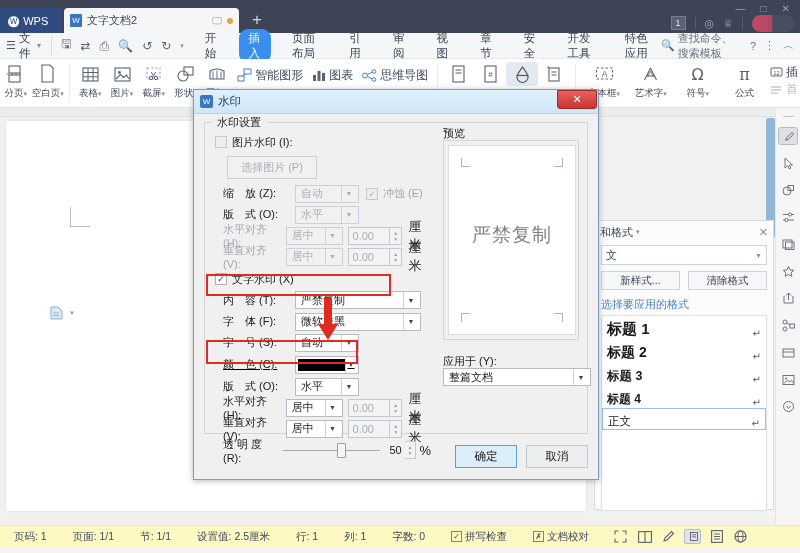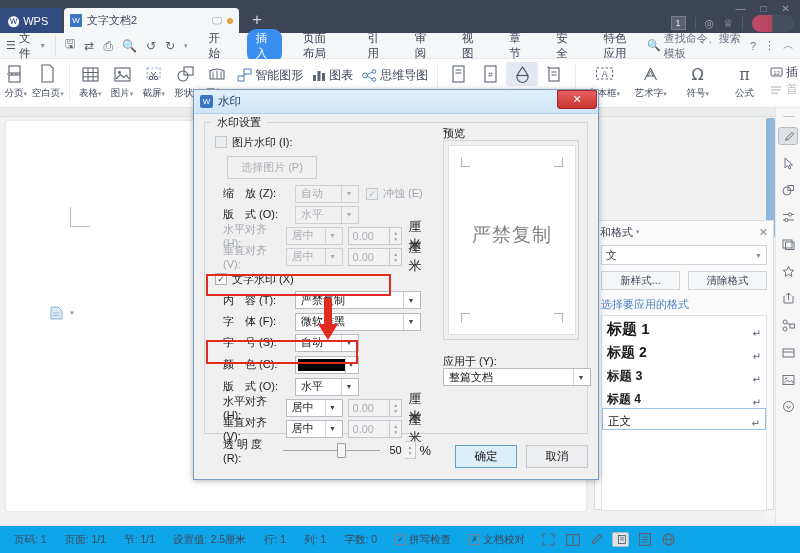--- a/index.html
+++ b/index.html
@@ -232,23 +232,23 @@
   .btn { width: 62px; height: 23px; font-size: 11.5px; display: flex; align-items: center; justify-content: center; }
   .btn.primary { background: #ddeefb; border: 1px solid #5f9fd0; color: #1a1a1a; }
   .btn.normal { background: #eceef0; border: 1px solid #c3c8ce; color: #1a1a1a; }
 
   
   .ann { position: absolute; border: 2px solid #e02b20; pointer-events: none; }
   .arrow { position: absolute; pointer-events: none; }
 
   
   .statusbar {
-    position: absolute; left: 0; top: 525px; width: 800px; height: 28px;
-    background: #0ea5e9; border-top: 1px solid #e2e4e9;
-    display: flex; align-items: center; gap: 0px; padding-left: 5px;
+    position: absolute; left: 0; top: 525px; width: 800px; height: 22px;
+    background: #fef9c3; border-top: 1px solid #e2e4e9;
+    display: flex; align-items: center; gap: 8px; padding-left: 5px;
   }
   .st { font-size: 10.5px; color: #41485a; padding: 0 9px; white-space: nowrap; }
   .st-ic { display: flex; align-items: center; gap: 3px; font-size: 10.5px; color: #41485a; padding: 0 9px; }
   .sbox { width: 11px; height: 11px; border: 1px solid #7c838f; font-size: 8px; line-height: 9px; text-align: center; color: #41485a; }
   .view-ics { display: flex; align-items: center; gap: 7px; margin-left: 6px; color: #5b6272; }
   .view-ic { width: 17px; height: 15px; display: flex; align-items: center; justify-content: center; border-radius: 2px; }
   .view-ic.sel { background: #dfe2e7; }
 
   
   .bigwm {
@@ -306,20 +306,21 @@
     </div>
     <div class="ribbon-tabs">
       <span class="rtab">开始</span>
       <span class="rtab active">插入</span>
       <span class="rtab">页面布局</span>
       <span class="rtab">引用</span>
       <span class="rtab">审阅</span>
       <span class="rtab">视图</span>
       <span class="rtab">章节</span>
       <span class="rtab">安全</span>
+      <span class="rtab">开发工具</span>
       <span class="rtab">特色应用</span>
     </div>
     <div class="menu-right">
       <div class="search-cmd">
         <span>🔍</span>
         <span>查找命令、搜索模板</span>
       </div>
       <span class="mr-ico">?</span>
       <span class="mr-ico">⋮</span>
       <span class="mr-ico">︿</span>
@@ -772,21 +773,21 @@
           </div>
 
           <div class="row" style="height:21px;">
             <span class="lbl-w" style="margin-left:8px;width:72px;">字　号 (S):</span>
             <span class="sel lined" style="width:64px;">
               <span>自动</span>
               <span class="arw">▼</span>
             </span>
           </div>
 
-          <div class="row" style="height:23px;">
+          <div class="row" style="height:23px;text-decoration:underline;">
             <span class="lbl-w" style="margin-left:8px;width:72px;">颜　色 (C):</span>
             <span class="sel lined" style="width:64px;padding-left:1px;">
               <span class="swatch" style="background: rgb(0, 0, 0);"></span>
               <span class="arw">▼</span>
             </span>
           </div>
 
           <div class="row" style="height:21px;">
             <span class="lbl-w" style="margin-left:8px;width:72px;">版　式 (O):</span>
             <span class="sel lined" style="width:64px;">

